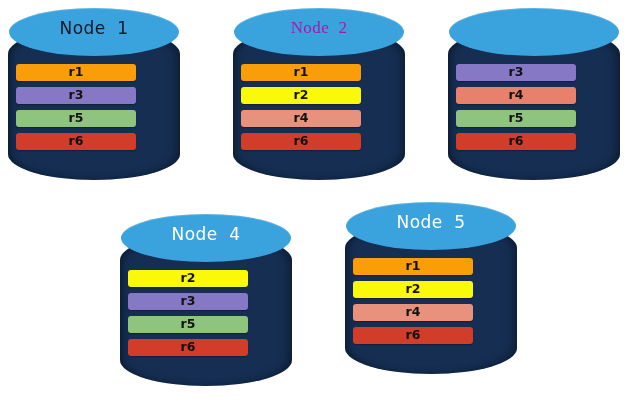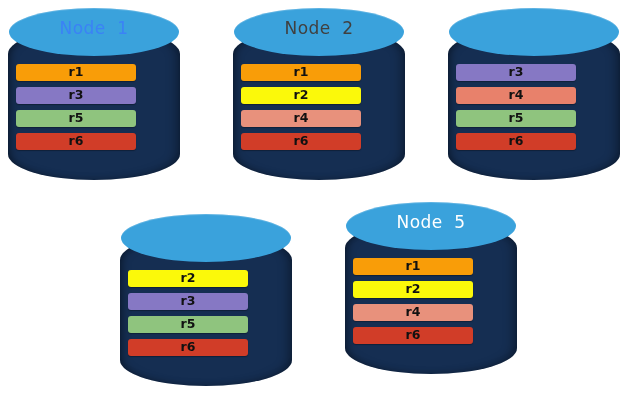--- a/index.html
+++ b/index.html
@@ -93,52 +93,53 @@
     box-shadow: 0 1px 1px rgba(0,0,0,0.30);
   }
 </style>
 </head>
 <body>
 
 <div id="stage" style="background: rgb(255, 255, 255);">
     <div class="node" style="left: 8px; top: 6px;">
       <div class="cyl-body" style="background: rgb(21, 46, 82);"></div>
       <div class="cyl-top" style="background: rgb(58, 162, 220);"></div>
-      <div class="node-label" style="color: #3b82f6;">Node  1</div>
+      <div class="node-label" style="color: #0f172a;">Node  1</div>
       <div class="replicas">
         <div class="replica" style="background: rgb(249, 157, 8);">r1</div>
         <div class="replica" style="background: rgb(134, 120, 196);">r3</div>
         <div class="replica" style="background: rgb(143, 196, 126);">r5</div>
         <div class="replica" style="background: rgb(209, 61, 40);">r6</div>
       </div>
     </div>
     <div class="node" style="left: 233px; top: 6px;">
       <div class="cyl-body" style="background: rgb(21, 46, 82);"></div>
       <div class="cyl-top" style="background: rgb(58, 162, 220);"></div>
-      <div class="node-label" style="color: #404040;">Node  2</div>
+      <div class="node-label" style="color: #a21caf; font-family: Liberation Serif, serif;">Node  2</div>
       <div class="replicas">
         <div class="replica" style="background: rgb(249, 157, 8);">r1</div>
         <div class="replica" style="background: rgb(251, 249, 10);">r2</div>
         <div class="replica" style="background: rgb(232, 145, 124);">r4</div>
         <div class="replica" style="background: rgb(209, 61, 40);">r6</div>
       </div>
     </div>
     <div class="node" style="left: 448px; top: 6px;">
       <div class="cyl-body" style="background: rgb(21, 46, 82);"></div>
       <div class="cyl-top" style="background: rgb(58, 162, 220);"></div>
       <div class="replicas">
         <div class="replica" style="background: rgb(134, 120, 196);">r3</div>
         <div class="replica" style="background: rgb(232, 129, 107);">r4</div>
         <div class="replica" style="background: rgb(143, 196, 126);">r5</div>
         <div class="replica" style="background: rgb(209, 61, 40);">r6</div>
       </div>
     </div>
     <div class="node" style="left: 120px; top: 212px;">
       <div class="cyl-body" style="background: rgb(21, 46, 82);"></div>
       <div class="cyl-top" style="background: rgb(58, 162, 220);"></div>
+      <div class="node-label" style="color: rgb(255, 255, 255);">Node  4</div>
       <div class="replicas">
         <div class="replica" style="background: rgb(251, 249, 10);">r2</div>
         <div class="replica" style="background: rgb(134, 120, 196);">r3</div>
         <div class="replica" style="background: rgb(143, 196, 126);">r5</div>
         <div class="replica" style="background: rgb(209, 61, 40);">r6</div>
       </div>
     </div>
     <div class="node" style="left: 345px; top: 200px;">
       <div class="cyl-body" style="background: rgb(21, 46, 82);"></div>
       <div class="cyl-top" style="background: rgb(58, 162, 220);"></div>

